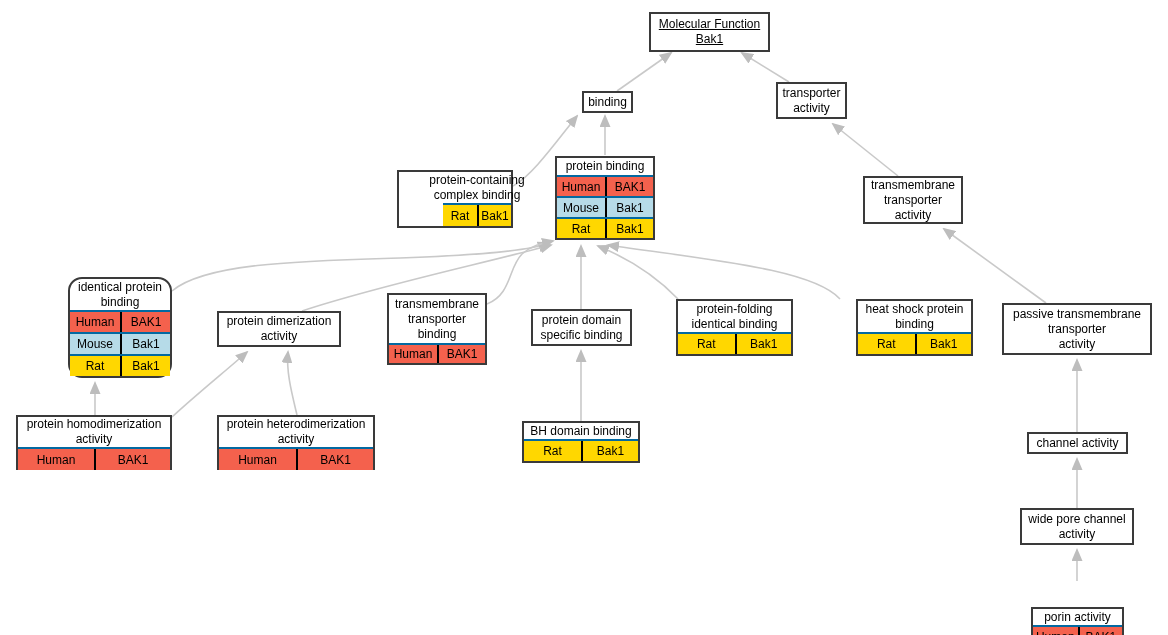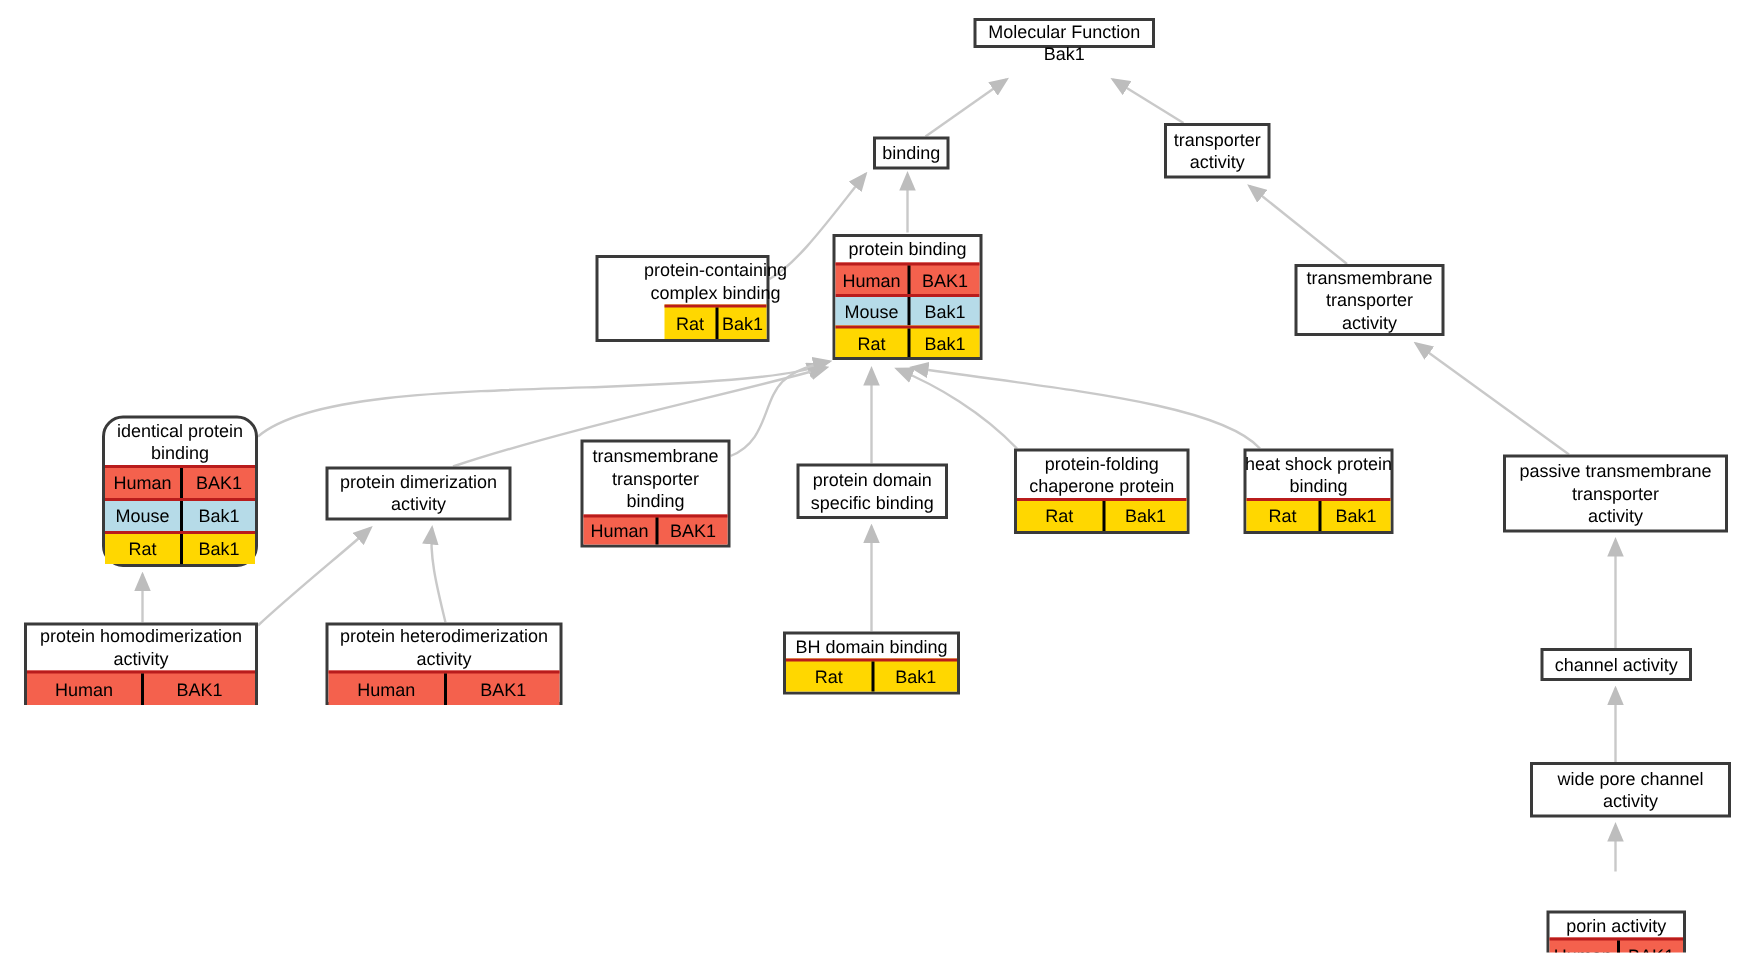--- a/index.html
+++ b/index.html
@@ -14,21 +14,21 @@
     border:2px solid #3a3a3a;background:#ffffff;
     display:flex;flex-direction:column;cursor:pointer;
   }
   .node-title{
     flex:1 1 auto;display:flex;flex-direction:column;
     align-items:center;justify-content:center;
     font-size:12px;line-height:15px;text-align:center;padding:0 1px;
   }
   .node-title .line{white-space:nowrap;}
   .row{
-    flex:0 0 auto;display:flex;border-top:2px solid #b91c1c;box-sizing:border-box;
+    flex:0 0 auto;display:flex;border-top:2px solid #0369a1;box-sizing:border-box;
   }
   .cell{
     flex:1 1 50%;display:flex;align-items:center;justify-content:center;
     font-size:12px;box-sizing:border-box;overflow:hidden;white-space:nowrap;
   }
   .cell.gene{border-left:2px solid #000;}
 </style>
 </head>
 <body>
 
@@ -55,21 +55,21 @@
         <path d="M95,415 L95,383" fill="none" stroke="#c9c9c9" stroke-width="1.6" marker-end="url(#arrow)"></path>
         <path d="M172,417 C198,393 228,369 247,352" fill="none" stroke="#c9c9c9" stroke-width="1.6" marker-end="url(#arrow)"></path>
         <path d="M297,415 C292,394 286,372 288,352" fill="none" stroke="#c9c9c9" stroke-width="1.6" marker-end="url(#arrow)"></path>
         <path d="M581,421 L581,351" fill="none" stroke="#c9c9c9" stroke-width="1.6" marker-end="url(#arrow)"></path>
         <path d="M1077,432 L1077,360" fill="none" stroke="#c9c9c9" stroke-width="1.6" marker-end="url(#arrow)"></path>
         <path d="M1077,508 L1077,459" fill="none" stroke="#c9c9c9" stroke-width="1.6" marker-end="url(#arrow)"></path>
         <path d="M1077,581 L1077,550" fill="none" stroke="#c9c9c9" stroke-width="1.6" marker-end="url(#arrow)"></path>
       </g>
   </svg>
   <div id="nodes-layer">
-      <div class="node" title="Molecular Function Bak1" style="left: 649px; top: 12px; width: 121px; height: 20px;">
+      <div class="node" title="Molecular Function Bak1" style="left: 649px; top: 12px; width: 121px; height: 40px; text-decoration: underline;">
         <div class="node-title">
           <div class="line">Molecular Function</div>
           <div class="line">Bak1</div>
         </div>
       </div>
       <div class="node" title="binding" style="left: 582px; top: 91px; width: 51px; height: 22px;">
         <div class="node-title">
           <div class="line">binding</div>
         </div>
       </div>
@@ -143,28 +143,28 @@
       </div>
       <div class="node" title="protein domain specific binding" style="left: 531px; top: 309px; width: 101px; height: 37px; align-items: center;">
         <div class="node-title">
           <div class="line">protein domain</div>
           <div class="line">specific binding</div>
         </div>
       </div>
       <div class="node" title="protein-folding chaperone binding" style="left: 676px; top: 299px; width: 117px; height: 57px;">
         <div class="node-title">
           <div class="line">protein-folding</div>
-          <div class="line">chaperone protein</div>
-        </div>
-        <div class="row" style="height: 22px; background: rgb(255, 215, 0);">
-          <span class="cell species">Rat</span>
-          <span class="cell gene">Bak1</span>
-        </div>
-      </div>
-      <div class="node" title="heat shock protein binding" style="left: 829px; top: 299px; width: 100px; height: 57px;">
+          <div class="line">identical binding</div>
+        </div>
+        <div class="row" style="height: 22px; background: rgb(255, 215, 0);">
+          <span class="cell species">Rat</span>
+          <span class="cell gene">Bak1</span>
+        </div>
+      </div>
+      <div class="node" title="heat shock protein binding" style="left: 856px; top: 299px; width: 117px; height: 57px;">
         <div class="node-title">
           <div class="line">heat shock protein</div>
           <div class="line">binding</div>
         </div>
         <div class="row" style="height: 22px; background: rgb(255, 215, 0);">
           <span class="cell species">Rat</span>
           <span class="cell gene">Bak1</span>
         </div>
       </div>
       <div class="node" title="transmembrane transporter activity" style="left: 863px; top: 176px; width: 100px; height: 48px;">
@@ -208,21 +208,21 @@
         <div class="row" style="height: 22px; background: rgb(255, 215, 0);">
           <span class="cell species">Rat</span>
           <span class="cell gene">Bak1</span>
         </div>
       </div>
       <div class="node" title="channel activity" style="left: 1027px; top: 432px; width: 101px; height: 22px;">
         <div class="node-title">
           <div class="line">channel activity</div>
         </div>
       </div>
-      <div class="node" title="wide pore channel activity" style="left: 1020px; top: 508px; width: 134px; height: 37px;">
+      <div class="node" title="wide pore channel activity" style="left: 1020px; top: 508px; width: 114px; height: 37px;">
         <div class="node-title">
           <div class="line">wide pore channel</div>
           <div class="line">activity</div>
         </div>
       </div>
       <div class="node" title="porin activity" style="left: 1031px; top: 607px; width: 93px; height: 42px;">
         <div class="node-title">
           <div class="line">porin activity</div>
         </div>
         <div class="row" style="height: 22px; background: rgb(244, 97, 77);">

